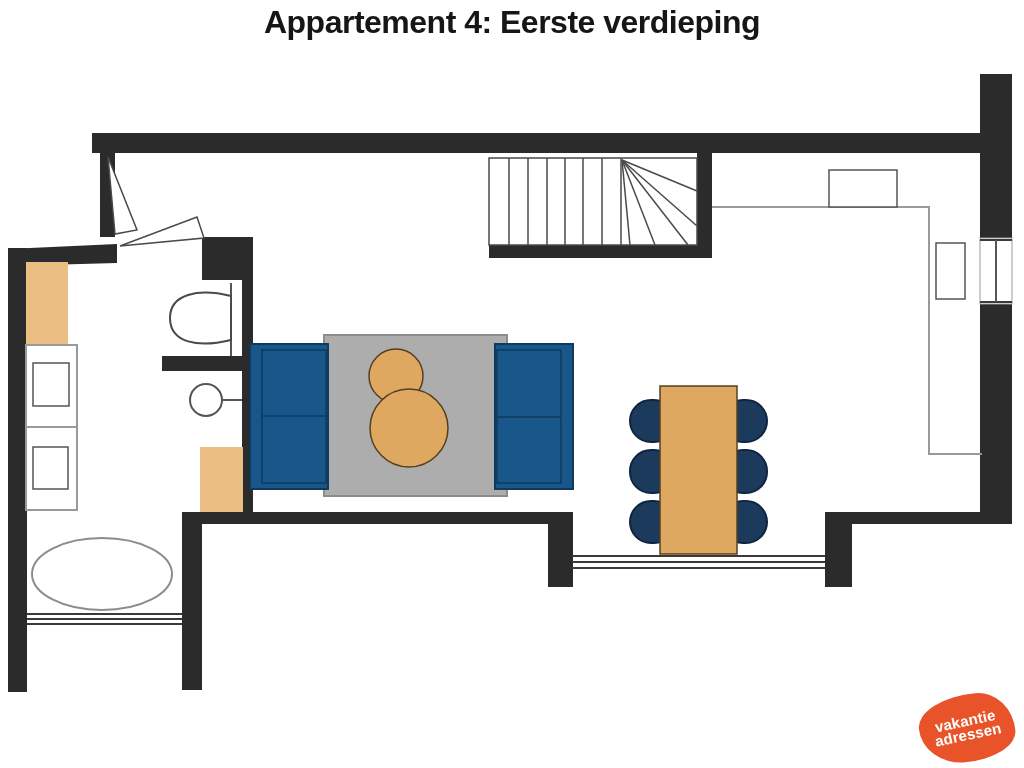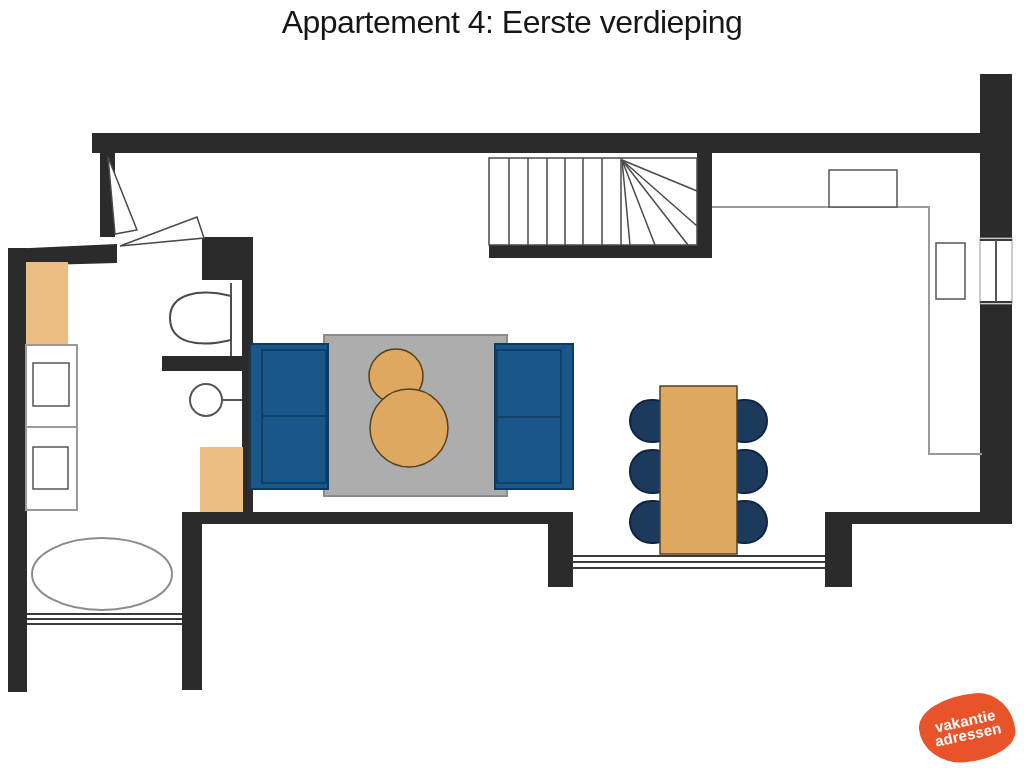--- a/index.html
+++ b/index.html
@@ -4,21 +4,21 @@
 <style>
   html,body{margin:0;padding:0;}
   body{
     width:1024px;height:768px;position:relative;overflow:hidden;
     background:var(--page-bg,#ffffff);
     font-family:"Liberation Sans", sans-serif;
   }
   .page-title{
     position:absolute;top:4px;left:0;width:1024px;
     text-align:center;
-    font-size:32px;font-weight:normal;letter-spacing:-0.5px;
+    font-size:32px;font-weight:bold;letter-spacing:-0.5px;
     color:var(--title-color,#161616);
   }
   .plan-svg{position:absolute;left:0;top:0;}
   .logo{
     position:absolute;left:919px;top:694px;width:96px;height:68px;
     background:var(--logo-orange,#E9532A);
     border-radius:62% 38% 55% 45% / 45% 60% 40% 55%;
     transform:rotate(-5deg);
     display:flex;align-items:center;justify-content:center;
   }

